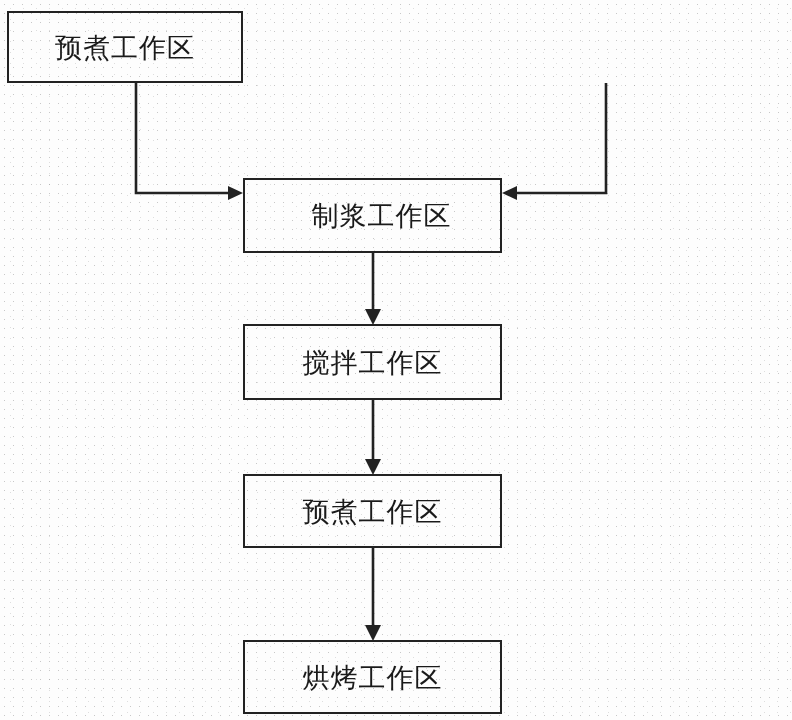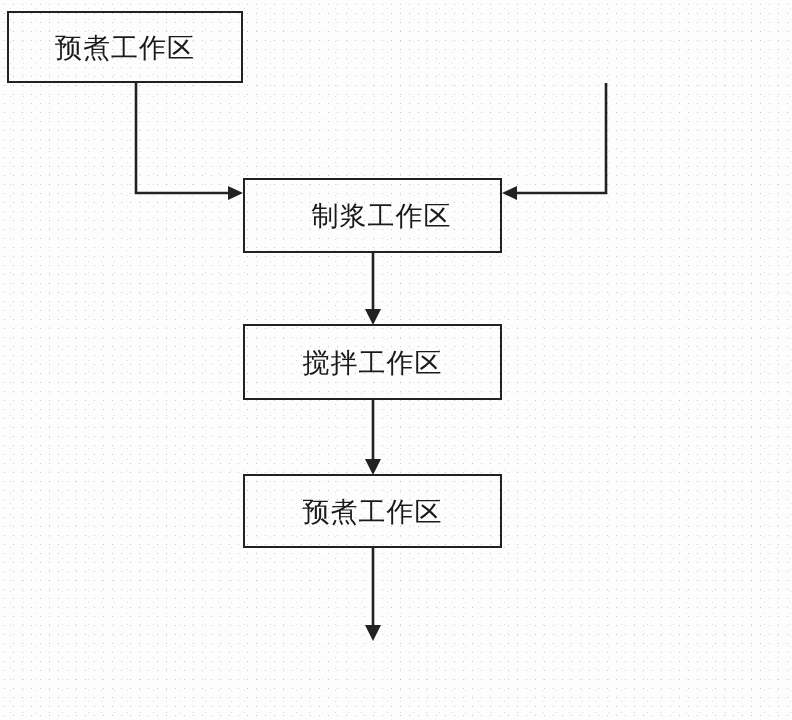--- a/index.html
+++ b/index.html
@@ -93,14 +93,17 @@
   </div>
 
   <div class="flow-box" id="node-stirring" style="left: 243px; top: 324px; width: 259px; height: 76px; text-align: center;">
     <span class="flow-box-label">搅拌工作区</span>
   </div>
 
   <div class="flow-box" id="node-scraping" style="left: 243px; top: 474px; width: 259px; height: 74px;">
     <span class="flow-box-label">预煮工作区</span>
   </div>
 
+  <div class="flow-box" id="node-baking" style="left: 243px; top: 640px; width: 259px; height: 74px;">
+    <span class="flow-box-label">烘烤工作区</span>
+  </div>
 
 </div>
 
 </body></html>

